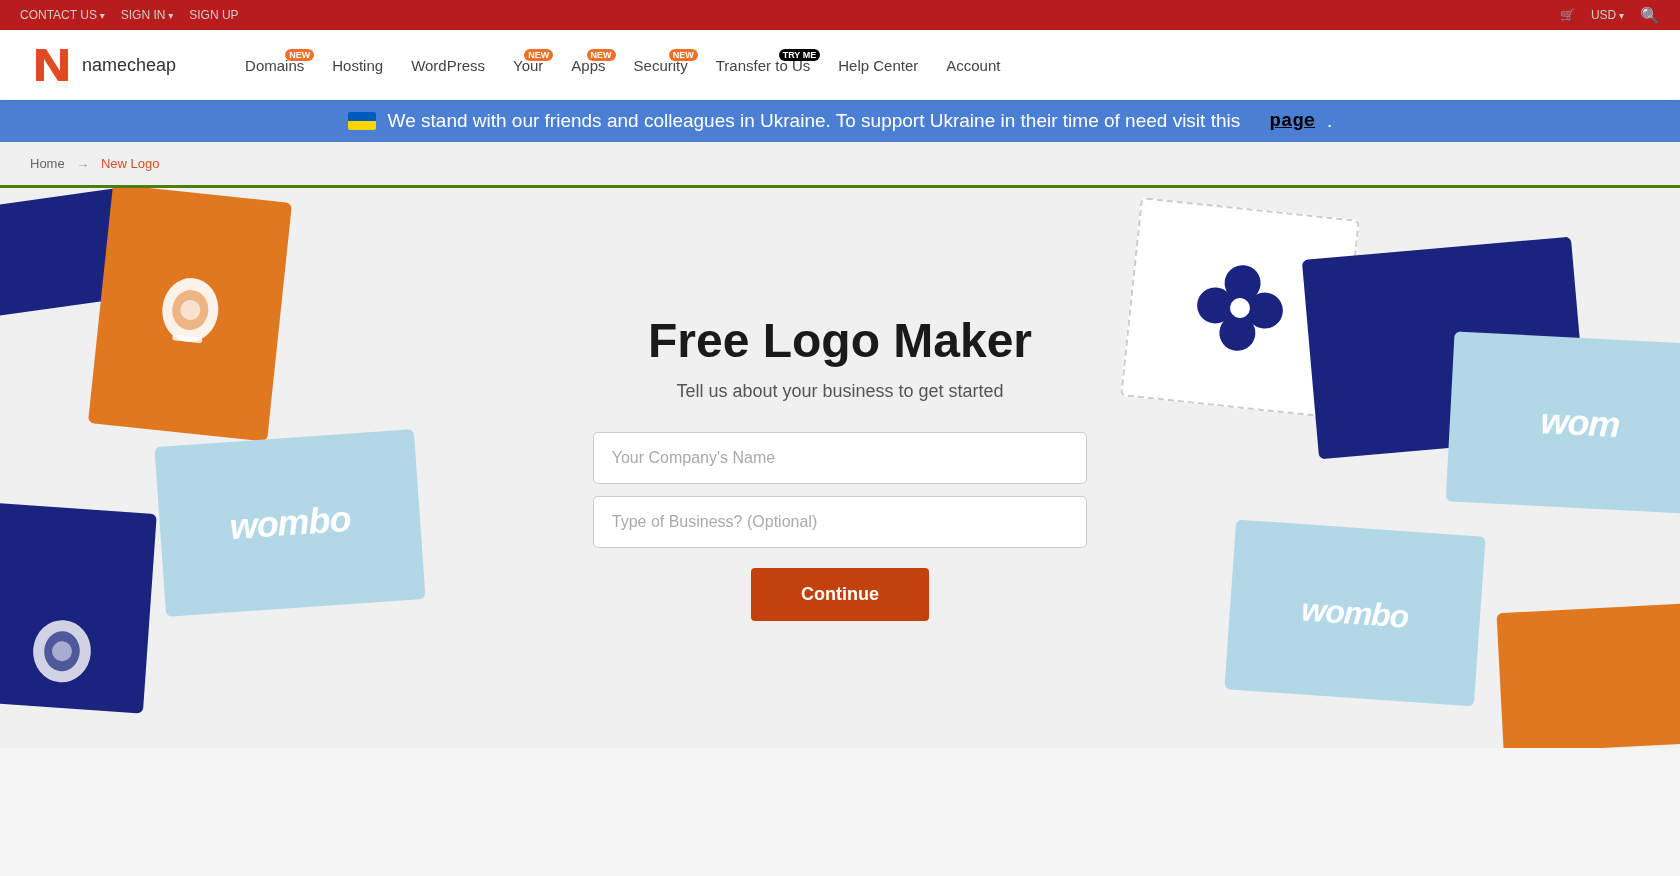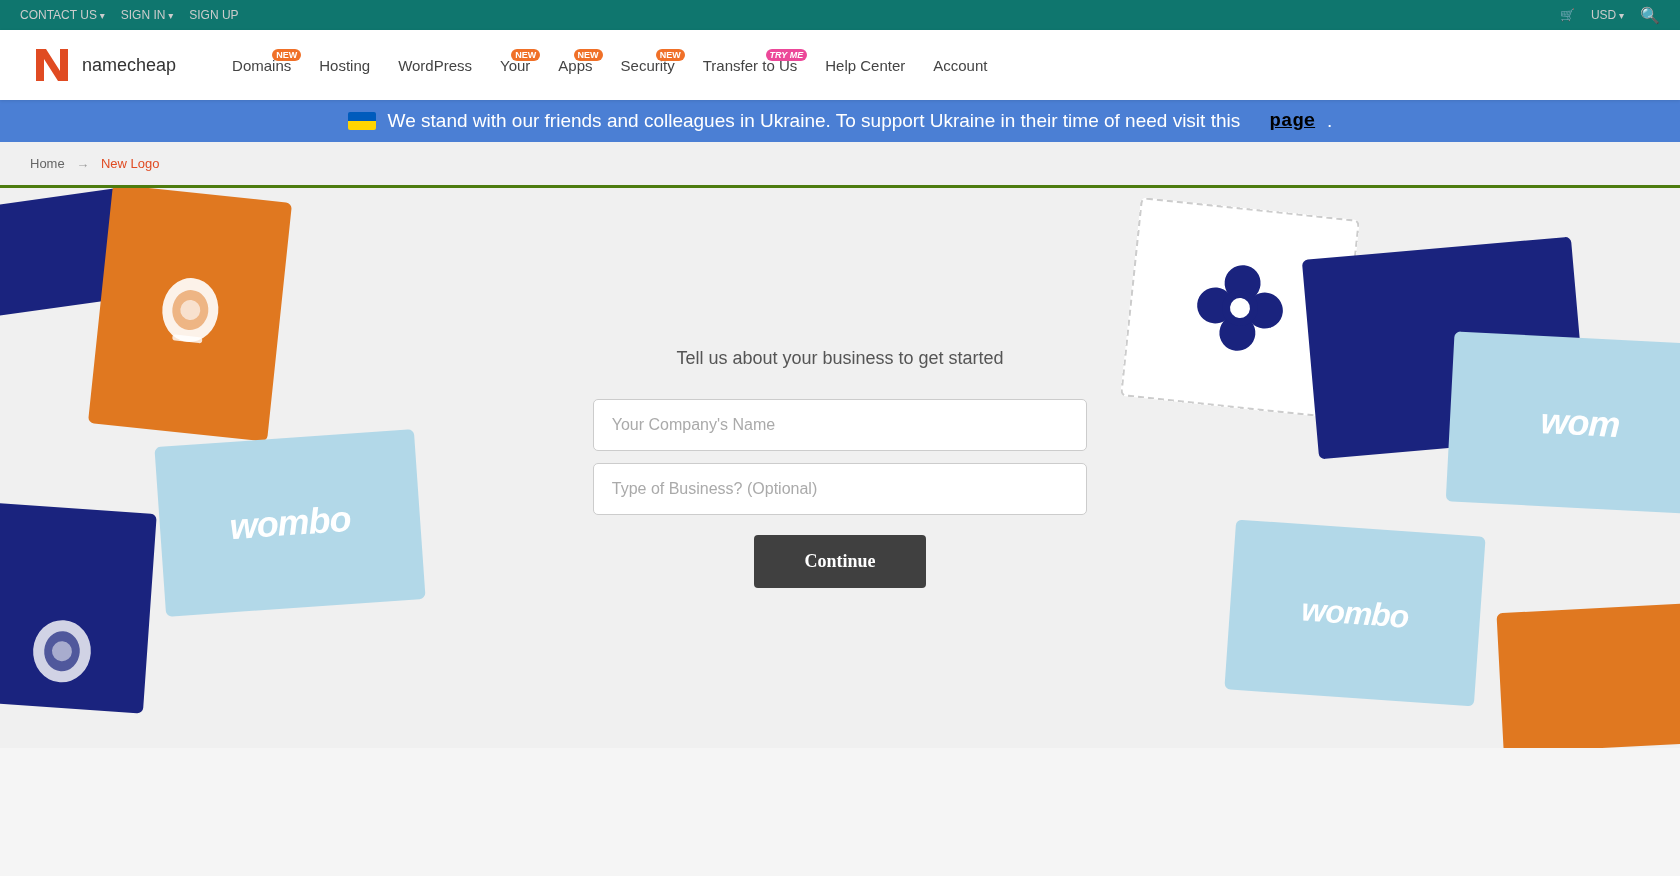--- a/index.html
+++ b/index.html
@@ -1,20 +1,20 @@
 <!DOCTYPE html>
 <html><head>
   <meta charset="utf-8">
   <style>
     * { margin: 0; padding: 0; box-sizing: border-box; }
     body { font-family: -apple-system, BlinkMacSystemFont, 'Segoe UI', sans-serif; background: #f5f5f5; overflow-x: hidden; }
 
     
     .top-bar {
-      background: #0f766e;
+      background: #b91c1c;
       color: #ccc;
       font-size: 12px;
       padding: 0 20px;
       height: 30px;
       display: flex;
       align-items: center;
       justify-content: space-between;
     }
     .top-bar-left { display: flex; gap: 16px; align-items: center; }
     .top-bar-right { display: flex; gap: 16px; align-items: center; }
@@ -24,21 +24,21 @@
     .main-nav {
       background: #fff;
       height: 70px;
       display: flex;
       align-items: center;
       padding: 0 30px;
       box-shadow: 0 1px 3px rgba(0,0,0,0.1);
       position: relative;
       z-index: 10;
     }
-    .logo-area { display: flex; align-items: center; gap: 8px; margin-right: 44px; }
+    .logo-area { display: flex; align-items: center; gap: 8px; margin-right: 57px; }
     .logo-n {
       width: 44px;
       height: 44px;
     }
     .logo-text { font-size: 18px; color: #333; font-weight: 400; }
     .nav-links { display: flex; align-items: center; gap: 4px; flex: 1; }
     .nav-item {
       position: relative;
       padding: 8px 12px;
       color: #444;
@@ -51,21 +51,21 @@
       position: absolute;
       top: 0;
       right: 2px;
       font-size: 9px;
       padding: 1px 4px;
       border-radius: 8px;
       font-weight: 700;
       text-transform: uppercase;
     }
     .badge-new { background: #f07028; color: #fff; margin-left: 8px; }
-    .badge-tryme { background: #ec4899; color: #fff; font-style: italic; }
+    .badge-tryme { background: #000000; color: #fff; }
 
     
     .ukraine-banner {
       background: #4b7fd4;
       color: #fff;
       text-align: center;
       padding: 10px 20px;
       font-size: 19px;
       display: flex;
       align-items: center;
@@ -140,30 +140,29 @@
       font-size: 16px;
       border: 1.5px solid #ccc;
       border-radius: 5px;
       margin-bottom: 12px;
       background: #fff;
       color: #333;
       outline: none;
     }
     .form-field::placeholder { color: #aaa; }
     .continue-btn {
-      background: #404040;
+      background: #c2410c;
       color: #fff;
       border: none;
       border-radius: 4px;
       padding: 16px 50px;
       font-size: 18px;
       font-weight: 600;
       cursor: pointer;
       margin-top: 8px;
-      font-family: Liberation Serif, serif;
     }
 
     
     .search-icon-btn {
       background: none;
       border: none;
       color: #ccc;
       font-size: 16px;
       cursor: pointer;
     }
@@ -311,20 +310,21 @@
     </div>
 
     <div style="position:absolute; right:200px; top:340px; width:250px; height:170px; background:#b2d8e8; border-radius:6px; transform:rotate(4deg); display:flex;align-items:center;justify-content:center;">
       <span style="font-size:32px;font-weight:700;color:#fff;font-style:italic;letter-spacing:-1px;">wombo</span>
     </div>
 
     <div style="position:absolute; right:-20px; top:420px; width:200px; height:140px; background:#e07820; border-radius:6px; transform:rotate(-3deg);"></div>
   </div>
 
   <div class="hero-content">
+    <h1 class="hero-title">Free Logo Maker</h1>
     <p class="hero-subtitle">Tell us about your business to get started</p>
 
     <input type="text" class="form-field" placeholder="Your Company's Name" style="">
     <input type="text" class="form-field" placeholder="Type of Business? (Optional)" style="">
     <br>
     <button class="continue-btn">Continue</button>
   </div>
 </section>
 
 </body></html>

